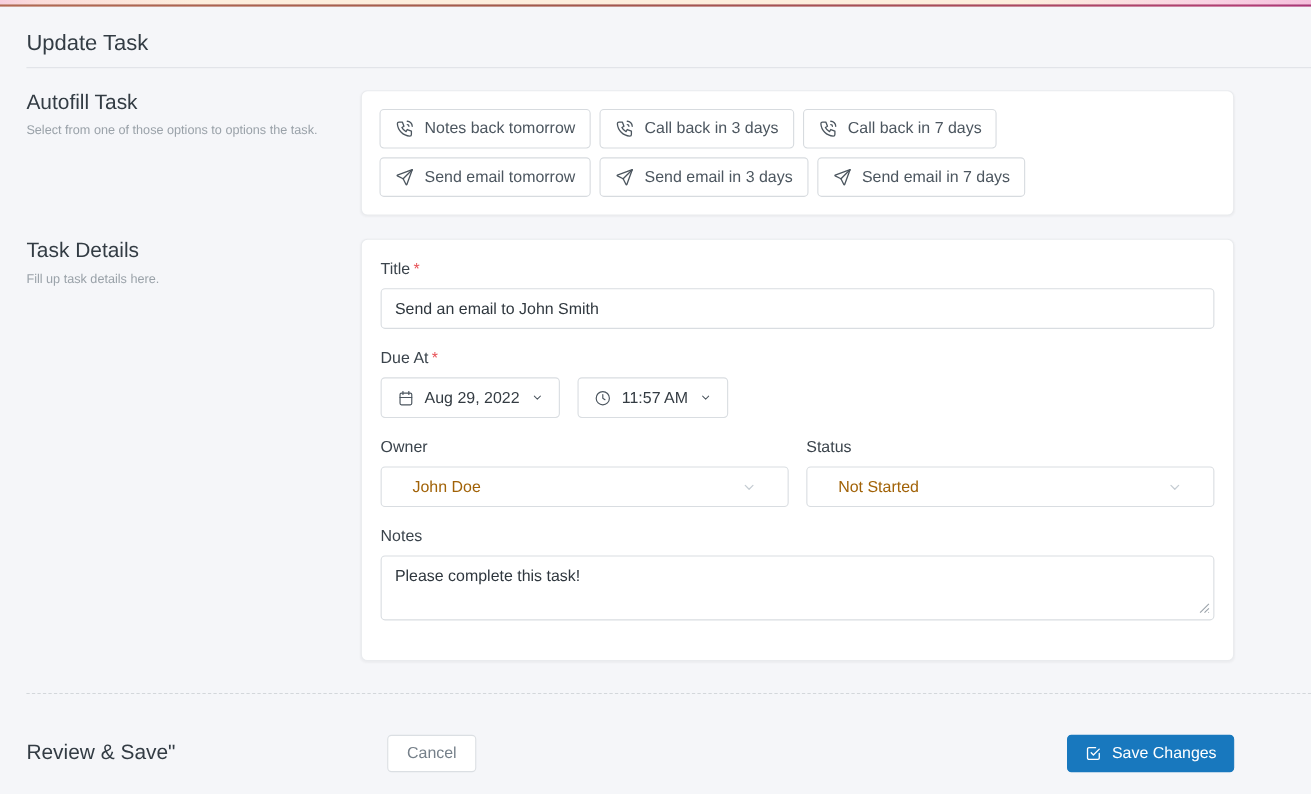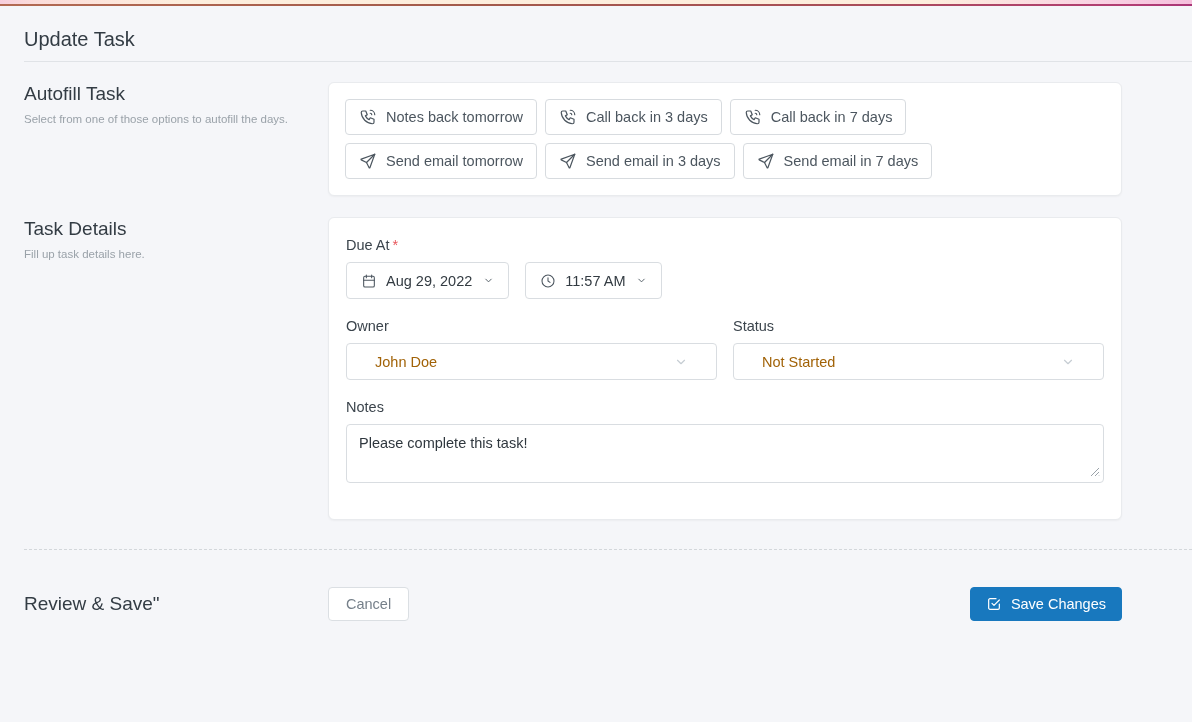--- a/index.html
+++ b/index.html
@@ -94,21 +94,21 @@
 
   .dashed-divider {
     border:none; border-top:1px dashed #d3d7db;
     margin:29px 0 0 24px;
   }
   .row-footer { margin-top:37px; align-items:center; }
   .footer-right { display:flex; align-items:center; justify-content:space-between; }
   .btn-cancel {
     height:34px; padding:0 17px;
     background:#fff; border:1px solid #dbdfe3; border-radius:4px;
-    font-family:inherit; font-size:14.5px; color:#76808a; cursor:pointer;
+    font-family:inherit; font-size:14.5px; color:#76808a; cursor:pointer;margin-left:24px;
   }
   .btn-save {
     display:inline-flex; align-items:center; gap:9px;
     height:34px; padding:0 15px;
     background:#1878be; border:1px solid #1878be; border-radius:4px;
     font-family:inherit; font-size:14.5px; color:#ffffff; cursor:pointer;
   }
   .btn-save svg { stroke:#ffffff; flex:none; }
 </style>
 </head>
@@ -118,21 +118,21 @@
 <div class="topbar-edge"></div>
 
 <div class="page-header">
   <h1>Update Task</h1>
 </div>
 <hr class="header-divider">
 
 <div class="row row-autofill">
   <div class="left">
     <h2>Autofill Task</h2>
-    <p>Select from one of those options to autofill the days.</p>
+    <p>Select from one of those options to options the task.</p>
   </div>
   <div class="right">
     <div class="card autofill-card">
       <div class="chips">
 
         <button class="chip">
           <svg width="18" height="18" viewBox="0 0 24 24" fill="none" stroke-width="1.6" stroke-linecap="round" stroke-linejoin="round">
               <path d="M5 4h4l2 5-2.5 1.5a11 11 0 0 0 5 5L15 13l5 2v4a2 2 0 0 1-2 2A16 16 0 0 1 3 6a2 2 0 0 1 2-2"></path>
               <path d="M15 7a2 2 0 0 1 2 2"></path>
               <path d="M15 3a6 6 0 0 1 6 6"></path>
@@ -188,20 +188,24 @@
 </div>
 
 <div class="row row-details">
   <div class="left">
     <h2>Task Details</h2>
     <p>Fill up task details here.</p>
   </div>
   <div class="right">
     <div class="card details-card">
 
+      <div class="field">
+        <label class="field-label"><span>Title</span><span class="req">*</span></label>
+        <input class="text-input" type="text" value="Send an email to John Smith" style="">
+      </div>
 
       <div class="field">
         <label class="field-label"><span>Due At</span><span class="req">*</span></label>
         <div class="picker-row">
           <button class="picker">
             <svg width="16" height="16" viewBox="0 0 24 24" fill="none" stroke-width="1.6" stroke-linecap="round" stroke-linejoin="round">
                 <rect x="4" y="5" width="16" height="16" rx="2"></rect>
                 <path d="M16 3v4"></path>
                 <path d="M8 3v4"></path>
                 <path d="M4 11h16"></path>

